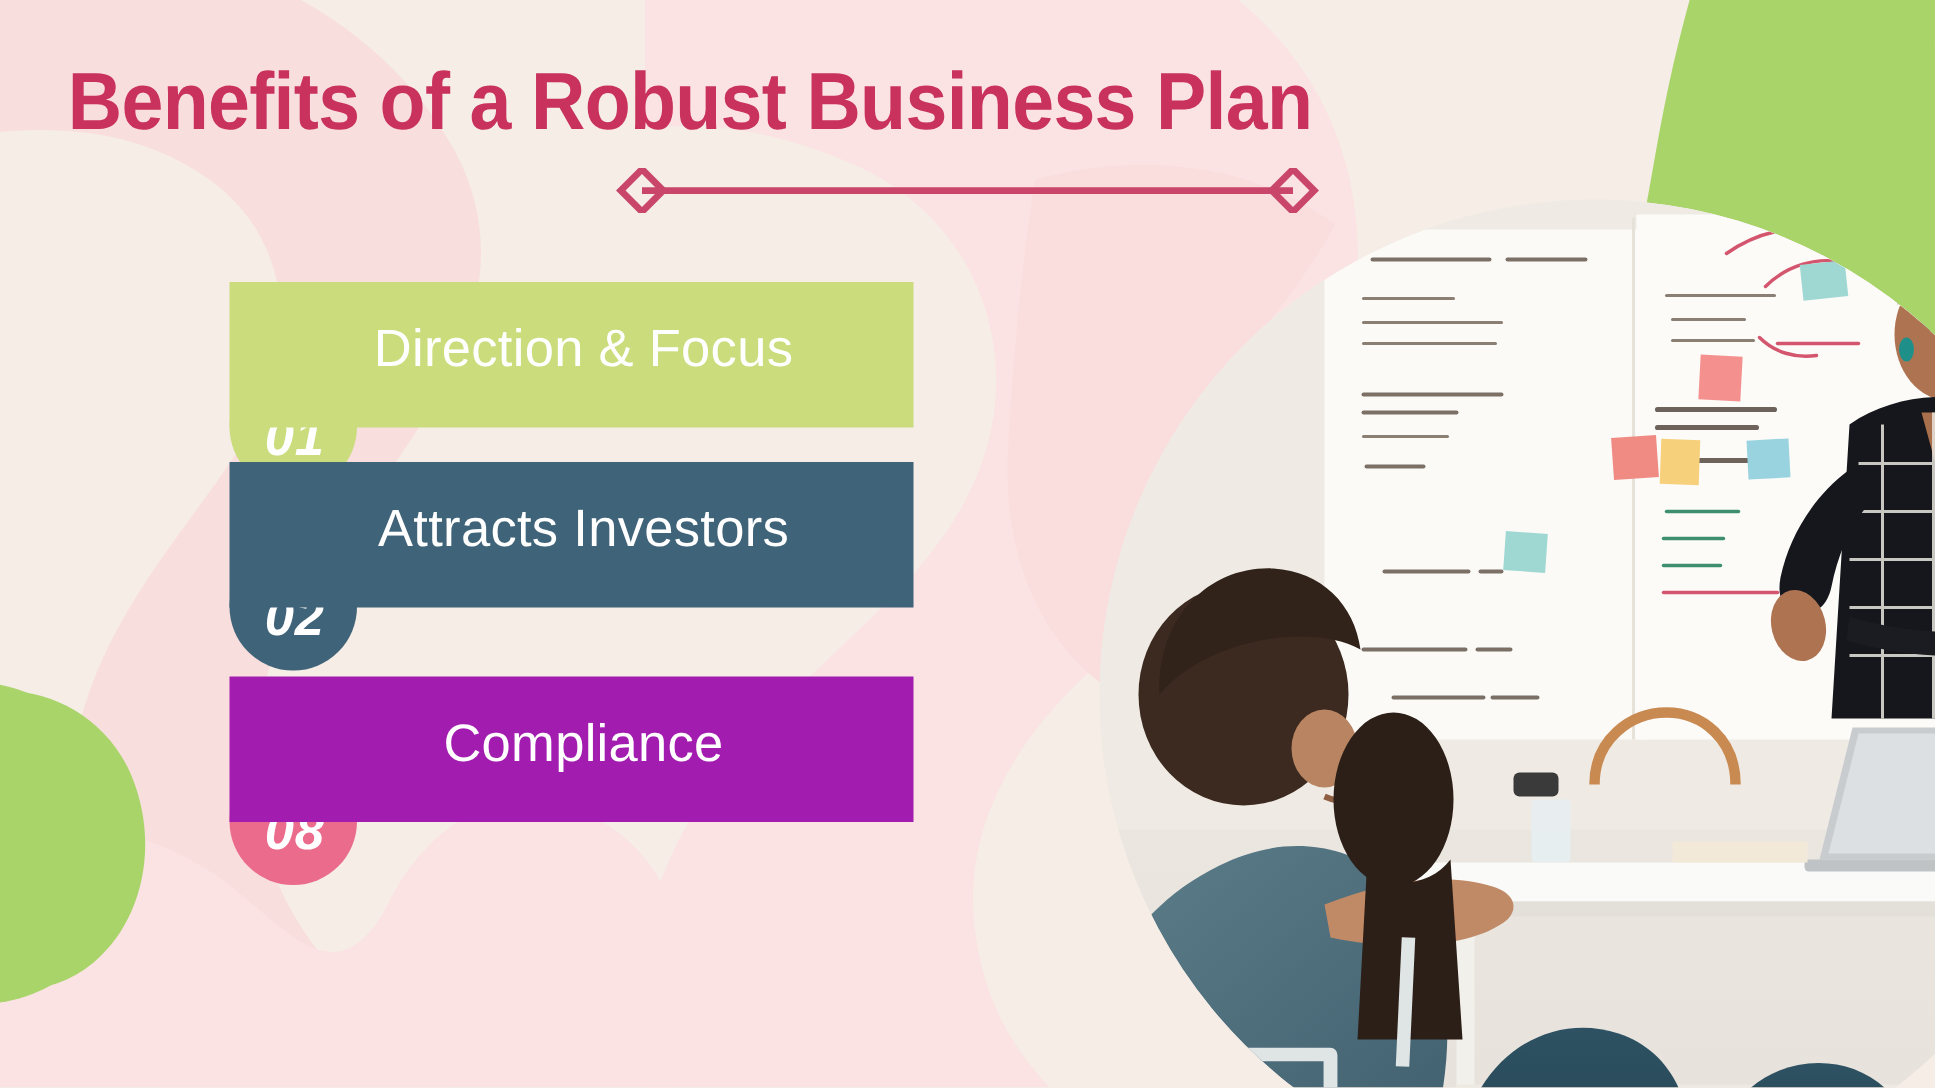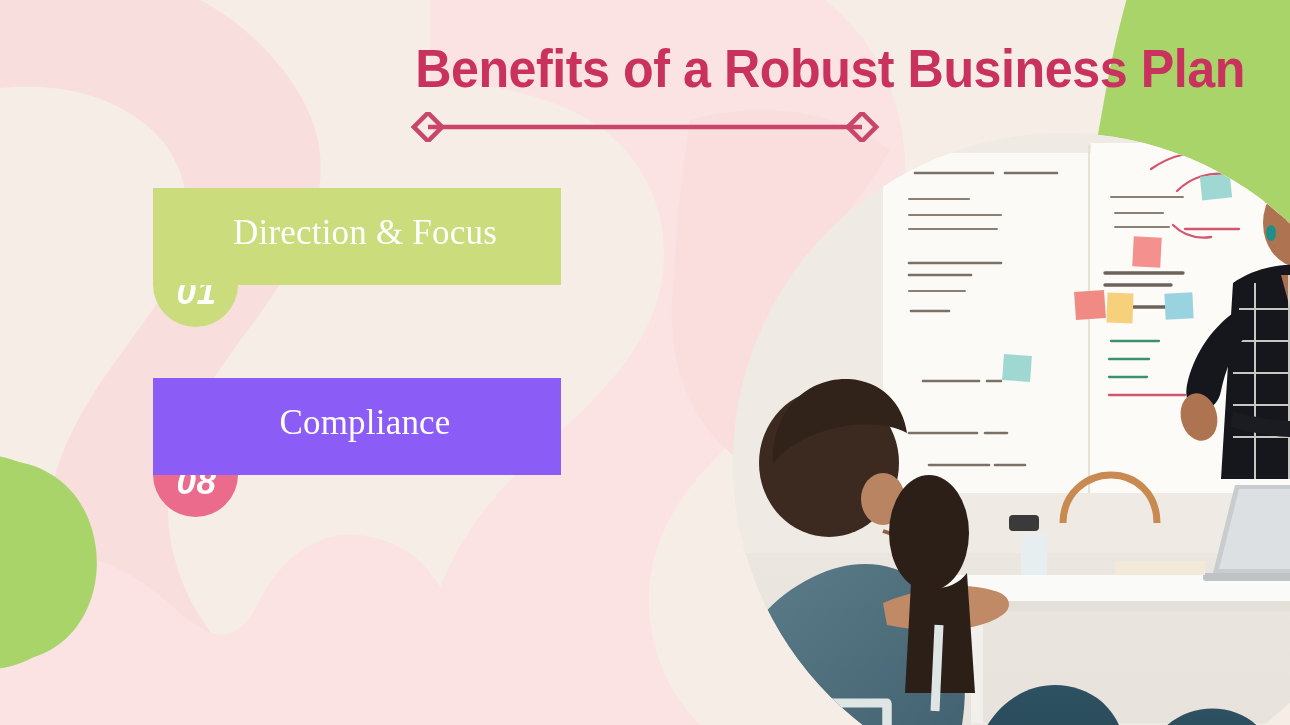--- a/index.html
+++ b/index.html
@@ -21,21 +21,21 @@
 
   
   .bg-layer { position:absolute; inset:0; overflow:hidden; pointer-events:none; }
   .bg-layer svg { position:absolute; inset:0; width:1290px; height:725px; display:block; }
 
   
   .title-wrap {
     position:absolute;
     left:0; top:38px;
     width:1290px;
-    text-align:right;
+    text-align:left;
     z-index:5;
   }
   .title {
     font-family: "Liberation Sans", sans-serif;
     font-size:54px;
     font-weight:bold;
     letter-spacing:-0.5px;
     color:#C9325C;
     line-height:1.12;
     transform: scaleX(0.93);
@@ -53,24 +53,23 @@
   
   .list {
     position:absolute;
     left:153px; top:188px;
     width:456px;
     z-index:4;
   }
   .row { position:relative; }
   .bar {
     position:relative;
-    width:408px;
+    width:456px;
     height:97px;
     z-index:2;
-    font-family:Liberation Serif, serif;
   }
   .bar-label {
     position:absolute;
     left:0; right:0;
     top:50%;
     transform: translateY(-62%);
     text-align:center;
     color:#FFFFFF;
     font-size:35px;
     font-weight:normal;
@@ -398,26 +397,34 @@
     <div class="row row-0">
       <div class="bar" style="background: rgb(202, 220, 124);">
         <div class="bar-label">Direction &amp; Focus</div>
       </div>
       <div class="badge" style="background: rgb(202, 220, 124);">
         <span class="badge-num">01</span>
       </div>
     </div>
     <div class="spacer"></div>
 
+    <div class="row row-1">
+      <div class="bar" style="background: rgb(63, 99, 120);">
+        <div class="bar-label">Attracts Investors</div>
+      </div>
+      <div class="badge" style="background: rgb(63, 99, 120);">
+        <span class="badge-num">02</span>
+      </div>
+    </div>
     <div class="spacer"></div>
 
     <div class="spacer"></div>
 
     <div class="row row-3">
-      <div class="bar" style="background: #8b5cf6; margin-top: 24px;">
+      <div class="bar" style="background: #a21caf;">
         <div class="bar-label">Compliance</div>
       </div>
       <div class="badge" style="background: rgb(235, 107, 140);">
         <span class="badge-num">08</span>
       </div>
     </div>
 
   </div>
 
 </div>

